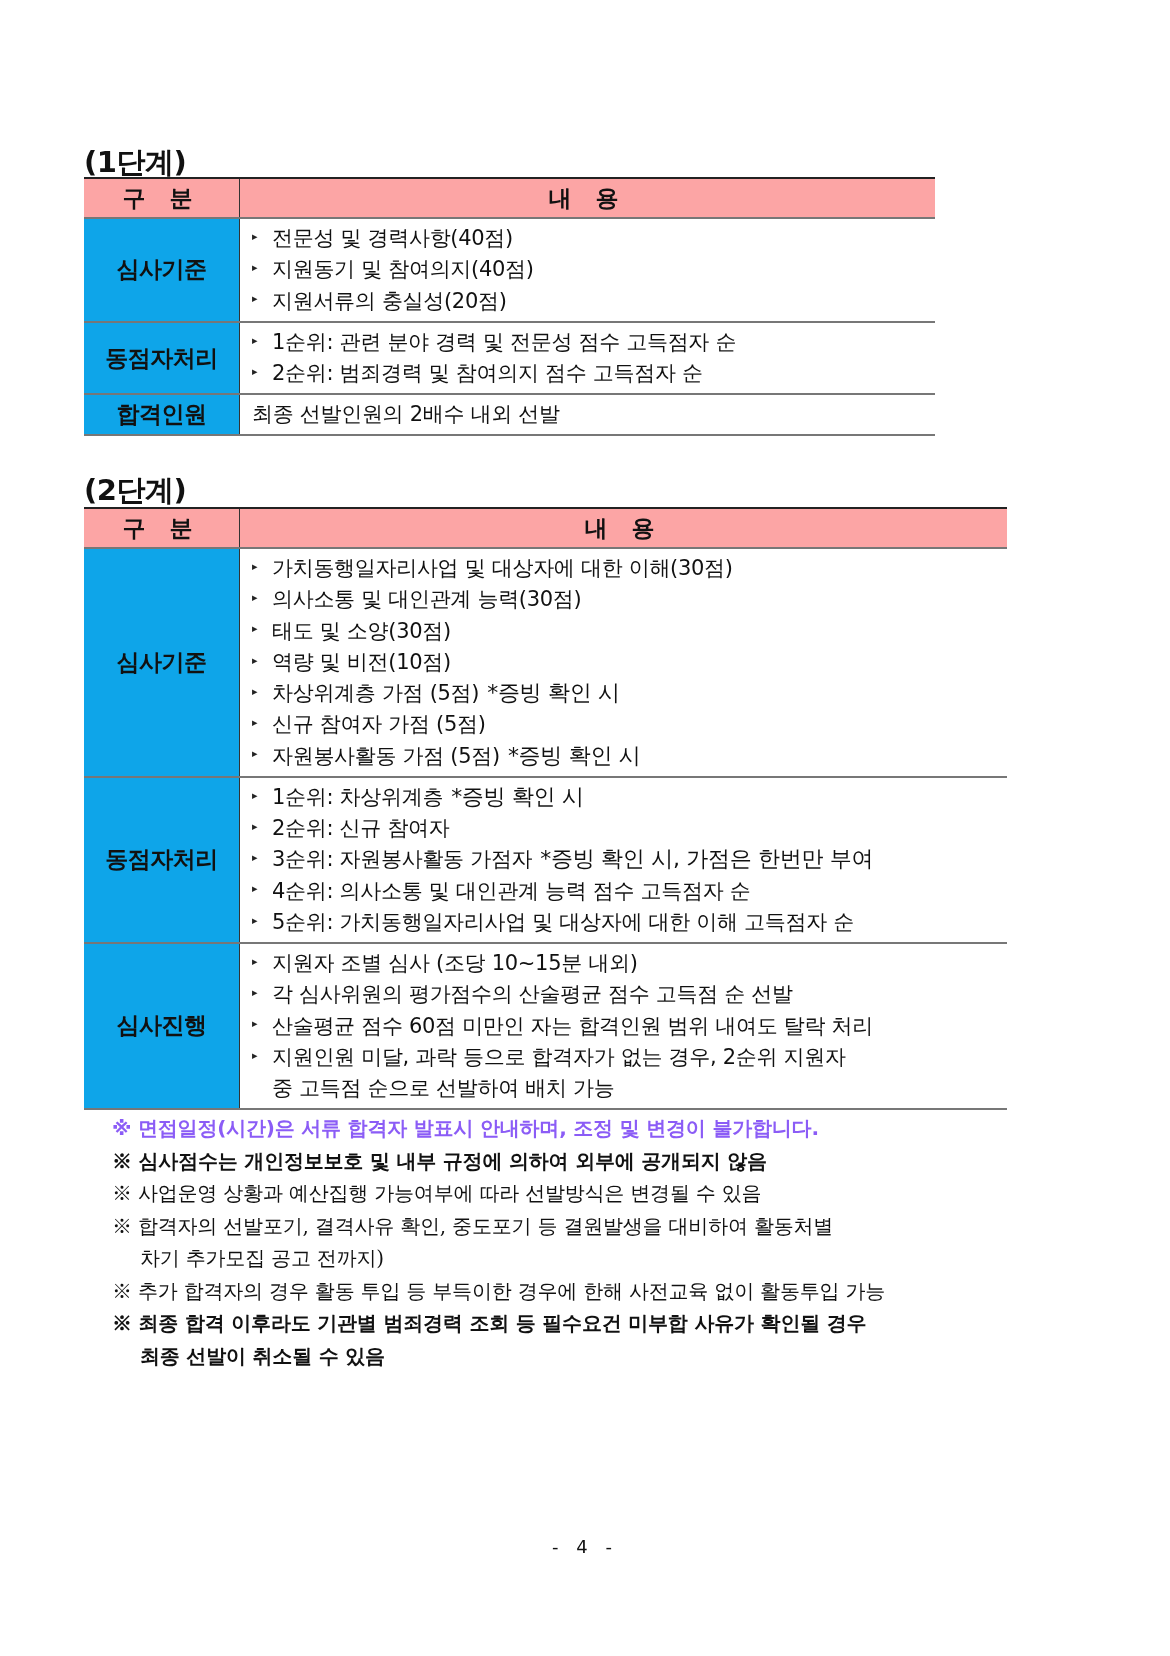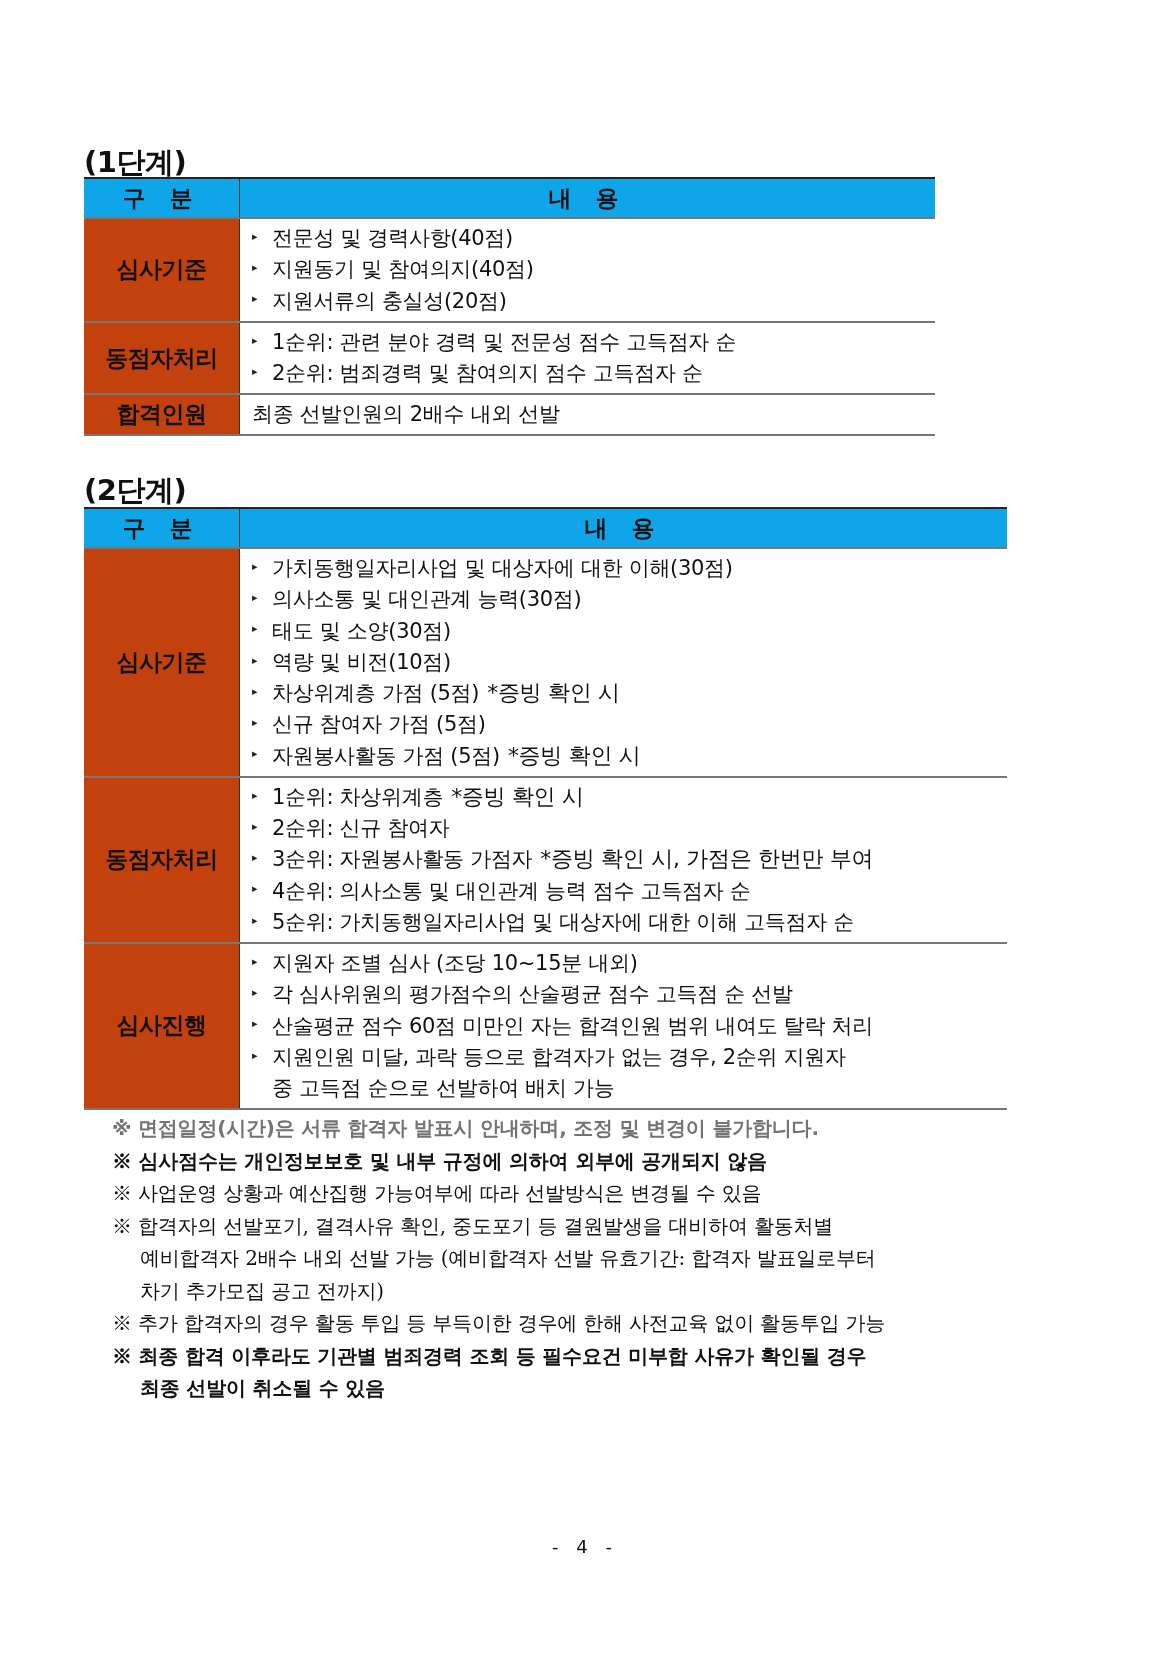--- a/index.html
+++ b/index.html
@@ -11,42 +11,42 @@
     .stage-title {
       position: absolute; left: 84px;
       font-size: 29px; font-weight: bold; letter-spacing: -0.5px;
     }
     table.crit {
       position: absolute; left: 84px;
       border-collapse: collapse;
       font-size: 21px;
     }
     table.crit th {
-      background: #0ea5e9;
+      background: #fca5a5;
       font-weight: bold;
       font-size: 23px;
       height: 38px;
       border-top: 2px solid #222;
       border-bottom: 2px solid #777;
       padding: 0;
       text-align: center;
       letter-spacing: 8px;
       margin-top: 8px;
     }
     table.crit td {
       border-bottom: 2px solid #777;
       vertical-align: middle;
       padding: 0;
     }
     table.crit th.col-left, table.crit td.col-left {
       width: 155px;
       border-right: 1.5px solid #333;
     }
     table.crit td.col-left {
-      background: #c2410c;
+      background: #0ea5e9;
       text-align: center;
       font-weight: bold;
       font-size: 23px;
       letter-spacing: -0.5px;
     }
     table.crit td.col-right {
       padding: 4px 0 4px 12px;
     }
     .line {
       line-height: 30.5px; white-space: nowrap; letter-spacing: -0.3px;
@@ -59,21 +59,21 @@
     .note-small { font-size: 22px; margin-left: 8px; }
     .cont { padding-left: 20px; }
     .notes {
       position: absolute; left: 112px; top: 1112px; width: 940px;
       font-family: "DejaVu Serif", "Liberation Serif", serif;
       font-size: 20px;
     }
     .note {
       line-height: 32.5px; white-space: nowrap; letter-spacing: -0.2px;
     }
-    .note.blue { color: #737373; font-weight: bold; font-family: "DejaVu Sans", "Liberation Sans", sans-serif; }
+    .note.blue { color: #8b5cf6; font-weight: bold; font-family: "DejaVu Sans", "Liberation Sans", sans-serif; }
     .note.bold { font-weight: bold; }
     .note .indent { padding-left: 28px; display: block; }
     .page-num {
       position: absolute; left: 0; width: 1170px; top: 1536px;
       text-align: center; font-size: 18px; letter-spacing: 6px;
     }
   </style>
 </head>
 <body>
 
@@ -157,21 +157,20 @@
     <span>※ 면접일정(시간)은 서류 합격자 발표시 안내하며, 조정 및 변경이 불가합니다.</span>
   </div>
   <div class="note bold">
     <span>※ 심사점수는 개인정보보호 및 내부 규정에 의하여 외부에 공개되지 않음</span>
   </div>
   <div class="note">
     <span>※ 사업운영 상황과 예산집행 가능여부에 따라 선발방식은 변경될 수 있음</span>
   </div>
   <div class="note">
     <span>※ 합격자의 선발포기, 결격사유 확인, 중도포기 등 결원발생을 대비하여 활동처별</span>
-    <span class="indent">예비합격자  2배수 내외 선발 가능 (예비합격자 선발 유효기간: 합격자 발표일로부터</span>
     <span class="indent">차기 추가모집 공고 전까지)</span>
   </div>
   <div class="note">
     <span>※ 추가 합격자의 경우 활동 투입 등 부득이한 경우에 한해 사전교육 없이 활동투입 가능</span>
   </div>
   <div class="note bold">
     <span>※ 최종 합격 이후라도 기관별 범죄경력 조회 등 필수요건 미부합 사유가 확인될 경우</span>
     <span class="indent">최종 선발이 취소될 수 있음</span>
   </div>
 </div>

